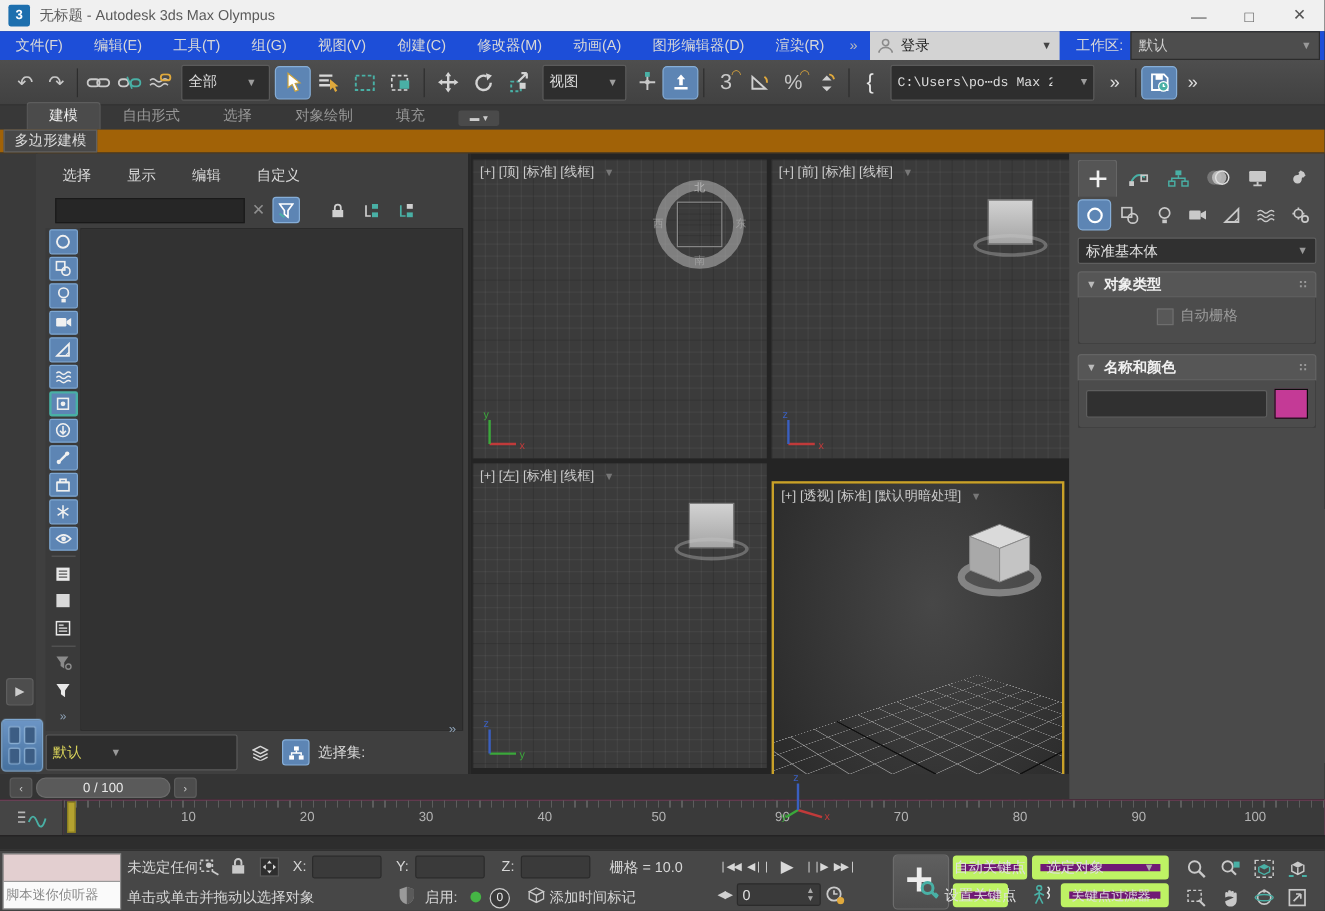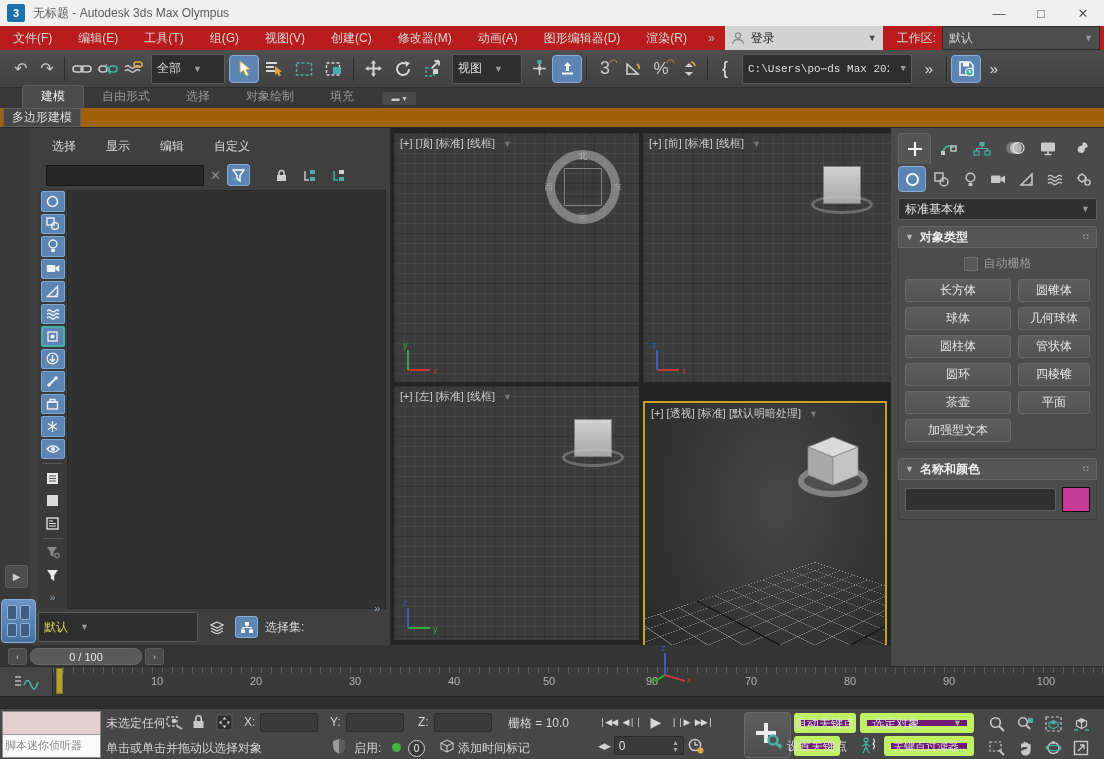--- a/index.html
+++ b/index.html
@@ -7,34 +7,34 @@
   #root{position:relative;width:1104px;height:759px;overflow:hidden;background:#3f3f3f;color:#d6d6d6;font-size:12px}
   .abs{position:absolute}
   svg{display:block}
   
   .titlebar{left:0;top:0;width:1104px;height:26px;background:#f0f0f0;display:flex;align-items:center;color:#3c3c3c}
   .appicon{width:18px;height:18px;margin:0 8px 0 7px;background:#1d6fae;border-radius:2px;color:#fff;font-weight:bold;font-size:11px;display:flex;align-items:center;justify-content:center}
   .title-text{font-size:12px;color:#5a5a5a}
   .win-controls{margin-left:auto;display:flex}
   .wbtn{width:42px;height:26px;display:flex;align-items:center;justify-content:center;color:#555;font-size:13px}
   
-  .menubar{left:0;top:26px;width:1104px;height:24px;background:#b91c1c;display:flex;align-items:center}
+  .menubar{left:0;top:26px;width:1104px;height:24px;background:#1d4ed8;display:flex;align-items:center}
   .mitem{padding:0 13px;line-height:24px;color:#d8d8d8;white-space:nowrap}
   .mchev{color:#bbb;padding:0 8px}
   .login{height:24px;width:146px;background:#d3d3d3;color:#222;display:flex;align-items:center;padding:0 6px;gap:6px;margin-left:2px}
   .login .car{margin-left:auto;color:#444;font-size:9px}
   .ws-label{padding:0 6px 0 14px;color:#d8d8d8;white-space:nowrap}
   .ws-dd{height:22px;flex:1;background:#4d4d4d;border:1px solid #2c2c2c;display:flex;align-items:center;padding:0 6px;color:#cfcfcf}
   .ws-dd .car{margin-left:auto;color:#999;font-size:9px}
   
   .toolbar{left:0;top:50px;width:1104px;height:38px;background:linear-gradient(#4e4e4e,#414141);display:flex;align-items:center;padding:0 2px 0 8px;box-sizing:border-box;border-bottom:1px solid #2e2e2e}
   .ib{min-width:26px;height:28px;display:flex;align-items:center;justify-content:center;color:#c9c9c9;font-size:16px;position:relative}
   .ib.sel{background:#5d85b4;border:1px solid #86aed8;border-radius:4px;box-sizing:border-box;color:#fff}
   .vsep{width:1px;height:24px;background:#2d2d2d;margin:0 4px;flex:none}
-  .dd{height:20px;background:#2e2e2e;border:1px solid #5b5b5b;display:flex;align-items:center;padding:4px 5px;gap:12px;color:#ddd;border-radius:2px}
+  .dd{height:20px;background:#2e2e2e;border:1px solid #5b5b5b;display:flex;align-items:center;padding:4px 5px;gap:24px;color:#ddd;border-radius:2px}
   .dd .car{color:#9d9d9d;font-size:9px}
   .gold{color:#e0a93c}
   
   .ribbon-tabs{left:0;top:88px;width:1104px;height:20px;background:#383838;display:flex;align-items:flex-end;padding-left:22px;box-sizing:border-box}
   .rtab{padding:2px 18px 3px;color:#989898;white-space:nowrap}
   .rtab.act{background:#4b4b4b;color:#ececec;border:1px solid #5d5d5d;border-bottom:none;border-radius:3px 3px 0 0}
   .rib-dd{margin-left:10px;margin-bottom:3px;width:34px;height:13px;background:#4a4a4a;border-radius:2px;color:#ccc;font-size:8px;display:flex;align-items:center;justify-content:center;gap:3px}
   .ribbon-panel{left:0;top:108px;width:1104px;height:19px;background:#a16207;border-bottom:1px solid #2c2c2c}
   .pm-btn{position:absolute;left:3px;top:0;height:17px;padding:0 8px;background:#484848;border:1px solid #606060;color:#ddd;display:flex;align-items:center}
   
@@ -664,33 +664,20 @@
       <div class="rhead">
         <span class="tri">▼</span>
         <span>对象类型</span>
         <span class="grip">∷</span>
       </div>
       <div class="rbody">
         <div class="chkrow">
           <div class="chk"></div>
           <span>自动栅格</span>
         </div>
-        <div class="btngrid">
-          <div class="obtn">长方体</div>
-          <div class="obtn">圆锥体</div>
-          <div class="obtn">球体</div>
-          <div class="obtn">几何球体</div>
-          <div class="obtn">圆柱体</div>
-          <div class="obtn">管状体</div>
-          <div class="obtn">圆环</div>
-          <div class="obtn">四棱锥</div>
-          <div class="obtn">茶壶</div>
-          <div class="obtn">平面</div>
-          <div class="obtn" style="width:104px">加强型文本</div>
-        </div>
       </div>
     </div>
     <div class="rollout">
       <div class="rhead">
         <span class="tri">▼</span>
         <span>名称和颜色</span>
         <span class="grip">∷</span>
       </div>
       <div class="rbody">
         <div class="ncrow">

